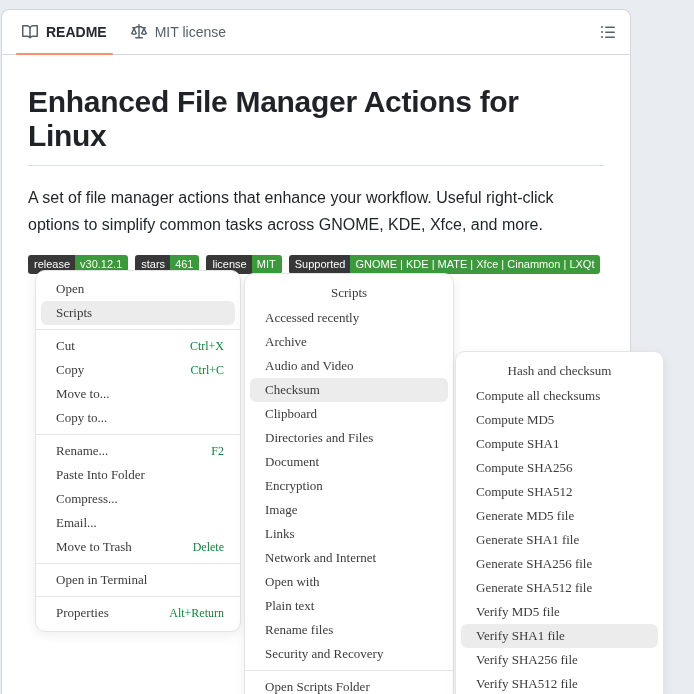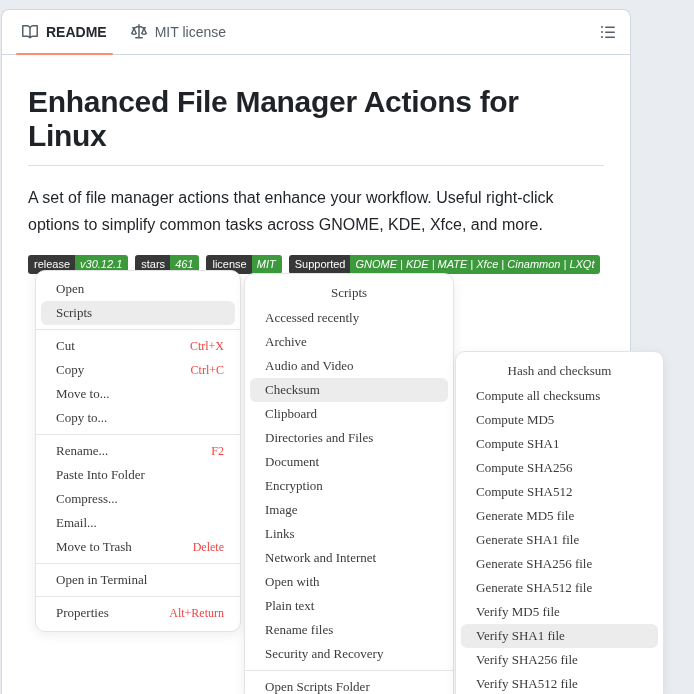--- a/index.html
+++ b/index.html
@@ -77,21 +77,21 @@
   .badge {
     display: inline-flex;
     font-size: 11px;
     line-height: 11px;
     border-radius: 3px;
     overflow: hidden;
     color: #fff;
     white-space: nowrap;
   }
   .badge .b-label { background: var(--badge-label-bg, #383838); padding: 4px 5px 4px 6px; text-align: right; }
-  .badge .b-value { background: var(--badge-value-bg, #3c9a3c); padding: 4px 6px 4px 5px; font-style: italic; }
+  .badge .b-value { background: var(--badge-value-bg, #3c9a3c); padding: 4px 6px 4px 5px; }
   
   .menu {
     position: absolute;
     background: #fff;
     border: 1px solid #e4e4e6;
     border-radius: 10px;
     box-shadow: 0 3px 12px rgba(0,0,0,0.07);
     padding: 6px 0;
     font-family: "Liberation Serif", "DejaVu Serif", serif;
     font-size: 13px;
@@ -103,21 +103,21 @@
   .mrow {
     height: 24px;
     display: flex;
     align-items: center;
     padding: 0 16px 0 20px;
     cursor: pointer;
     white-space: nowrap;
   }
   .mrow .lbl { flex: 1 1 auto; overflow: hidden; }
   .mrow .sc {
-    color: #ef4444;
+    color: #15803d;
     font-size: 12px;
     margin-left: 12px;
   }
   .mrow .chev { margin-left: 12px; display: flex; align-items: center; }
   .mrow.hl {
     background: #ececec;
     border-radius: 6px;
     margin: 0 5px;
     padding: 0 11px 0 15px;
   }

